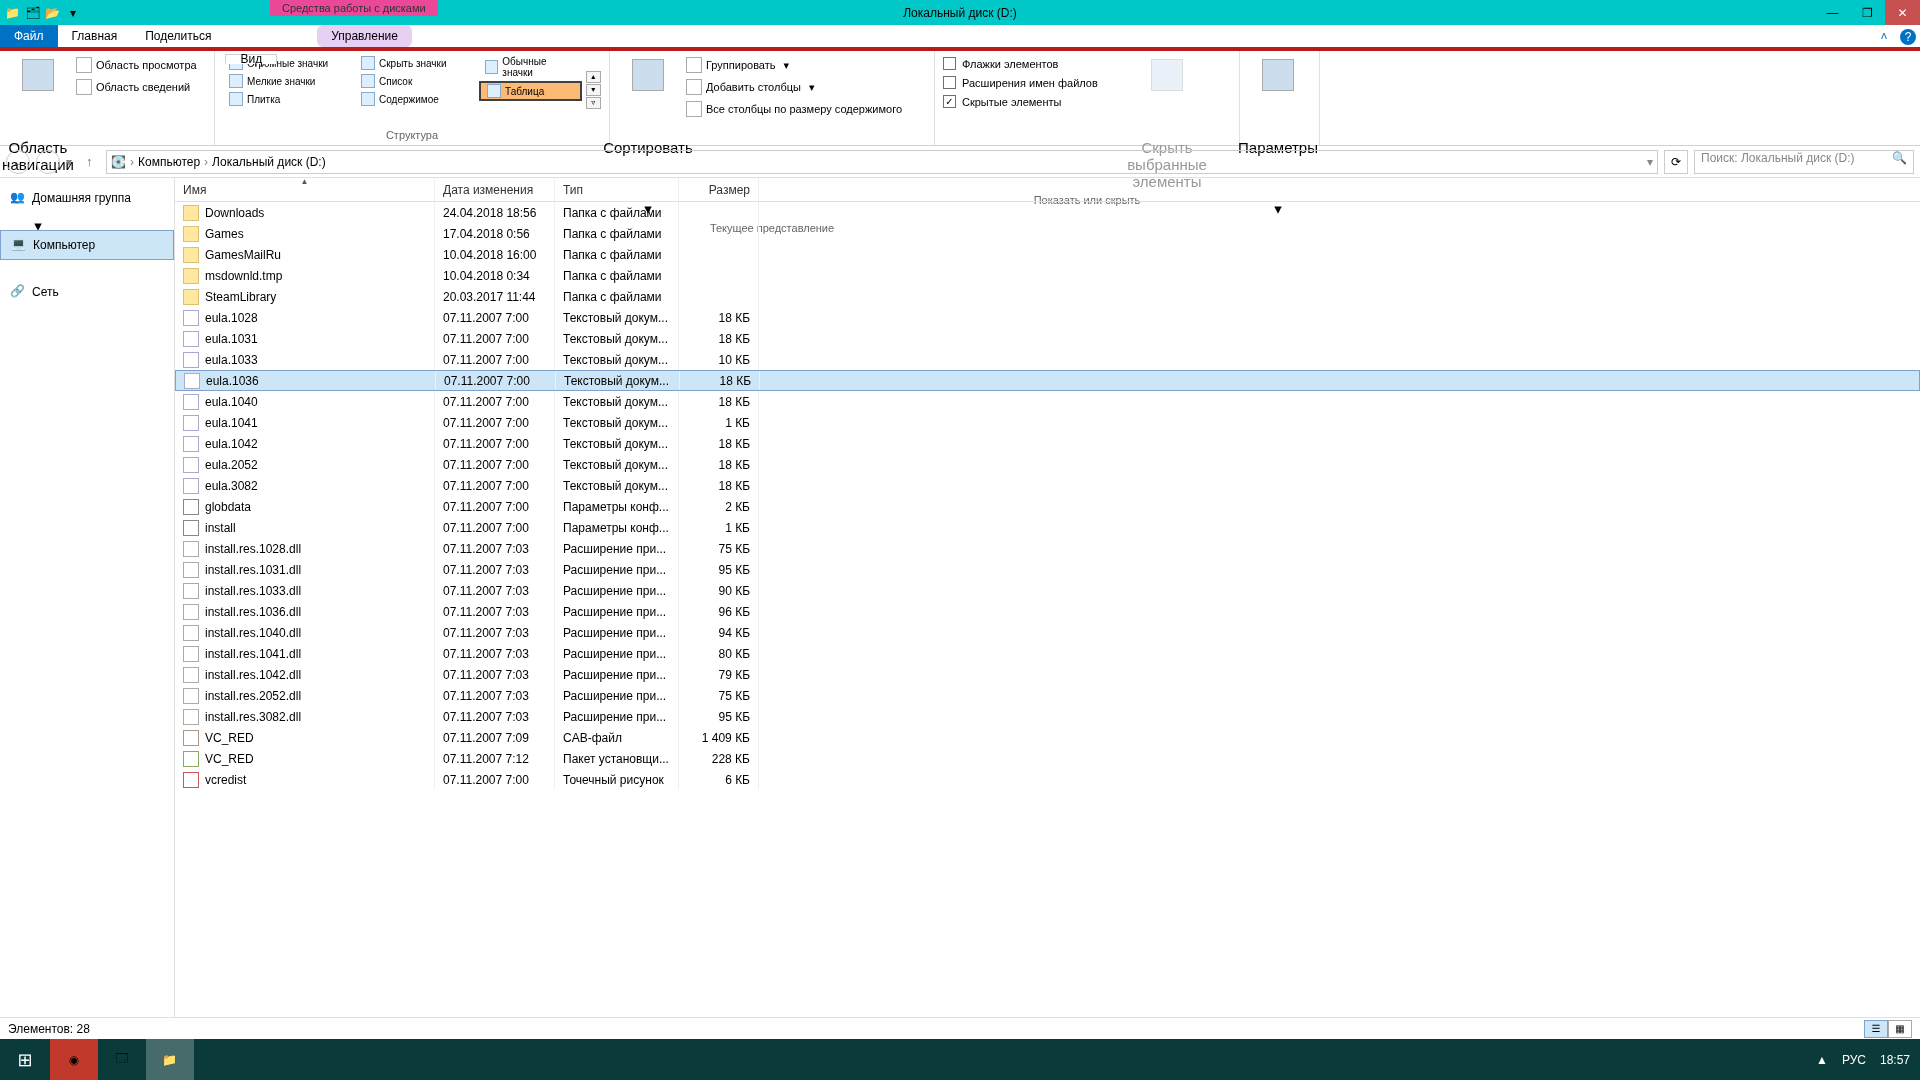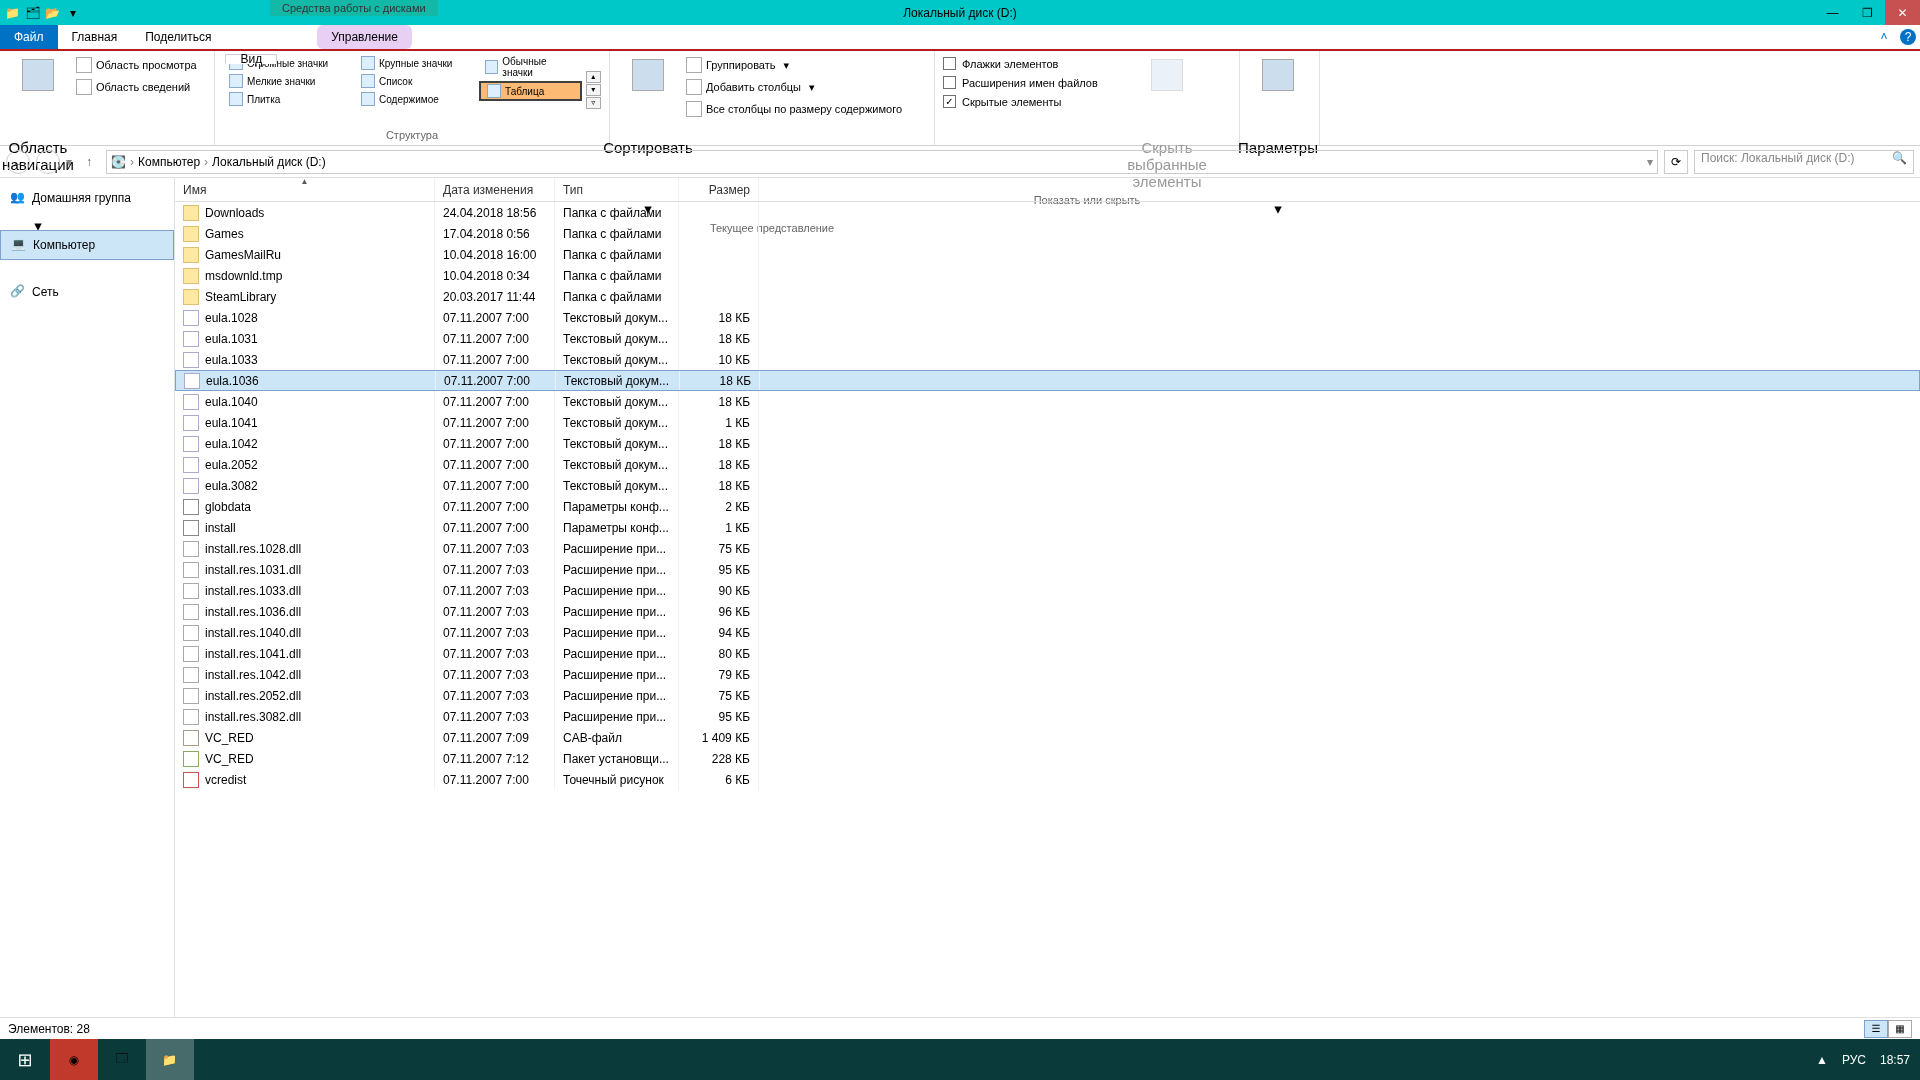--- a/index.html
+++ b/index.html
@@ -1,27 +1,27 @@
 <!DOCTYPE html>
 <html><head>
 <meta charset="utf-8">
 <style>
 * { margin: 0; padding: 0; box-sizing: border-box; font-family: "Segoe UI", Tahoma, sans-serif; }
 body { width: 1920px; height: 1080px; background: #fff; overflow: hidden; font-size: 12px; color: #000; }
 
 .titlebar { height: 25px; background: #00c8c8; display: flex; align-items: center; position: relative; }
 .titlebar-left { display: flex; align-items: center; padding-left: 4px; gap: 2px; }
 .qat-icon { width: 18px; height: 18px; display: flex; align-items: center; justify-content: center; }
-.contextual-tab { position: absolute; left: 270px; top: 0; padding: 2px 12px; background: #14b8a6; font-size: 11px; color: #333; }
+.contextual-tab { position: absolute; left: 270px; top: 0; padding: 2px 12px; background: #ec4899; font-size: 11px; color: #333; }
 .window-title { position: absolute; left: 50%; transform: translateX(-50%); color: #000; font-size: 12px; }
 .window-controls { position: absolute; right: 0; top: 0; display: flex; }
 .win-btn { width: 35px; height: 25px; display: flex; align-items: center; justify-content: center; font-size: 12px; }
 .win-btn.close { background: #c75050; color: #fff; }
 
-.tabs-row { height: 26px; background: #fff; display: flex; align-items: stretch; border-bottom: 2px solid #b91c1c; position: relative; text-align: center; }
+.tabs-row { height: 26px; background: #fff; display: flex; align-items: stretch; border-bottom: 4px solid #b91c1c; position: relative; text-align: center; }
 .tab { padding: 4px 14px; font-size: 12px; display: flex; align-items: center; cursor: default; }
 .tab.file { background: #0072c6; color: #fff; }
 .tab.active { border: 1px solid #d0d0d0; border-bottom: 1px solid #fff; background: #fff; margin-top: 29px; }
 .tab.contextual { background: #e8d0f5; border-radius: 6px; }
 .help-btn { position: absolute; right: 4px; top: 4px; display: flex; gap: 8px; }
 .help-btn span { width: 16px; height: 16px; display: flex; align-items: center; justify-content: center; font-size: 12px; color: #0072c6; }
 
 .ribbon { height: 95px; background: #fff; display: flex; border-bottom: 1px solid #d0d0d0; }
 .ribbon-group { border-right: 1px solid #e0e0e0; padding: 4px 8px; display: flex; flex-direction: column; justify-content: space-between; }
 .ribbon-group-content { flex: 1; display: flex; gap: 4px; }
@@ -146,21 +146,21 @@
   <div class="ribbon-group" style="width:395px">
     <div class="ribbon-group-content">
       <div class="layout-grid">
         <div class="layout-row">
           <div class="layout-btn" style="width:130px">
               <span class="ico"></span>
               <span>Огромные значки</span>
             </div>
           <div class="layout-btn" style="width:120px">
               <span class="ico"></span>
-              <span>Крупные значки</span>
+              <span>Скрыть значки</span>
             </div>
         </div>
         <div class="layout-row">
           <div class="layout-btn" style="width:130px">
               <span class="ico"></span>
               <span>Мелкие значки</span>
             </div>
           <div class="layout-btn" style="width:120px">
               <span class="ico"></span>
               <span>Список</span>

